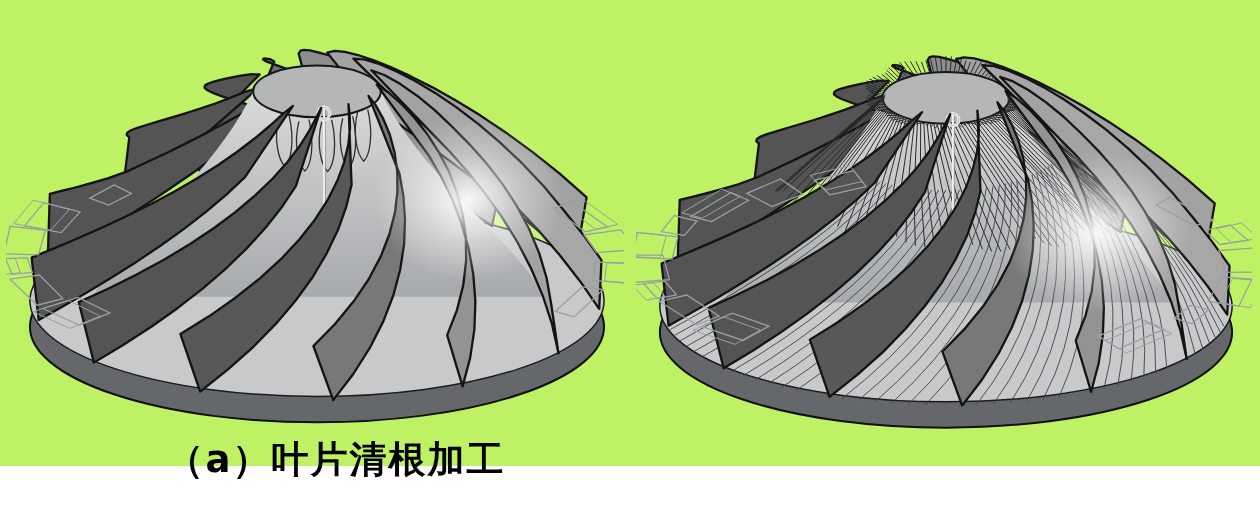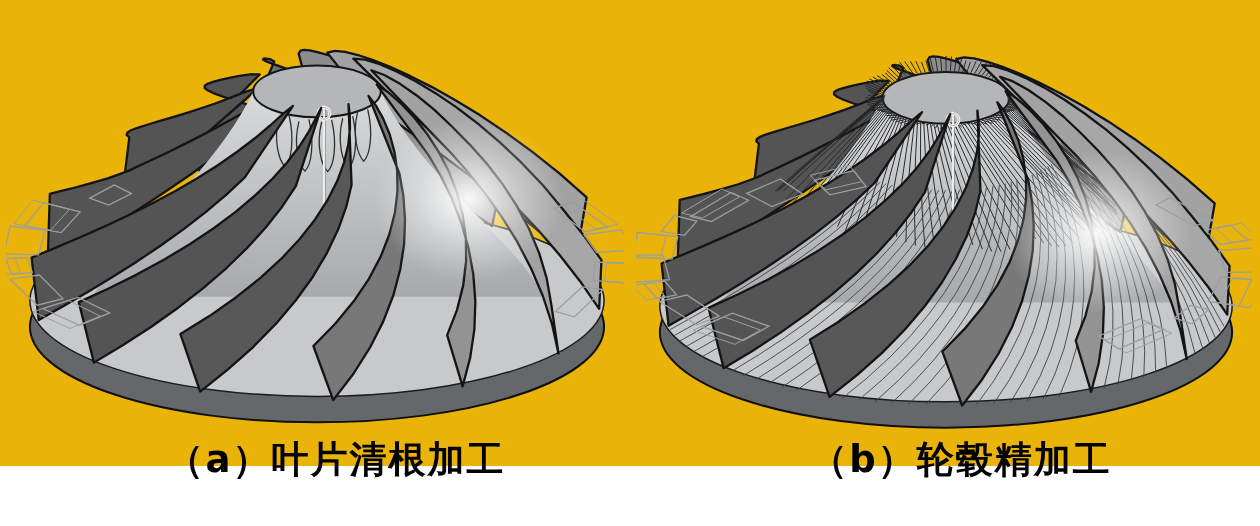--- a/index.html
+++ b/index.html
@@ -1,20 +1,20 @@
 <!DOCTYPE html>
 <html><head>
 <meta charset="utf-8">
 <style>
   html,body{margin:0;padding:0;}
   body{
     width:1260px;height:526px;overflow:hidden;background:#ffffff;
     font-family:"Liberation Sans","DejaVu Sans",sans-serif;
   }
-  .stage{position:relative;width:1260px;height:466px;background:#eab308;}
+  .stage{position:relative;width:1260px;height:466px;background:#bef264;}
   .render{position:absolute;}
   #render-a{left:6px;top:0;width:618px;height:434px;}
   #render-b{left:636px;top:8px;width:616px;height:430px;}
   .caption{
     position:absolute;top:436px;width:630px;box-sizing:border-box;
     text-align:center;font-weight:700;font-size:37px;line-height:1.3;
     color:#000;letter-spacing:2px;white-space:nowrap;
     font-family:"DejaVu Sans","Liberation Sans",sans-serif;
   }
   #caption-a{left:0;padding-left:42px;}
@@ -367,14 +367,13 @@
           <path d="M636.9 265.3L627.0 240.9L586.6 243.7L593.8 265.7Z" fill="none" stroke="#9aa0a1" stroke-width="1.3"></path>
           <path d="M606.8 299.7L619.9 272.4L589.1 270.3L576.0 294.7Z" fill="none" stroke="#9aa0a1" stroke-width="1.3"></path>
           <path d="M618.2 301.3L631.3 274.0L600.5 271.9L587.5 296.3Z" fill="none" stroke="#9aa0a1" stroke-width="1"></path>
           <path d="M559.4 317.4L576.7 303.1L558.3 298.9L542.0 311.6Z" fill="none" stroke="#9aa0a1" stroke-width="1.3"></path>
           <path d="M485.8 342.6L531.7 322.9L507.5 312.6L465.3 329.9Z" fill="none" stroke="#9aa0a1" stroke-width="1.3"></path>
           <path d="M493.2 346.9L539.2 327.1L514.9 316.8L472.7 334.1Z" fill="none" stroke="#9aa0a1" stroke-width="1"></path>
         </g>
       </svg>
     </div>
   <div class="caption" id="caption-a" style="color: rgb(0, 0, 0);">（a）叶片清根加工</div>
-  <div class="caption" id="caption-b" style="color: rgb(0, 0, 0);">（b）轮毂精加工</div>
 </div>
 
 </body></html>

